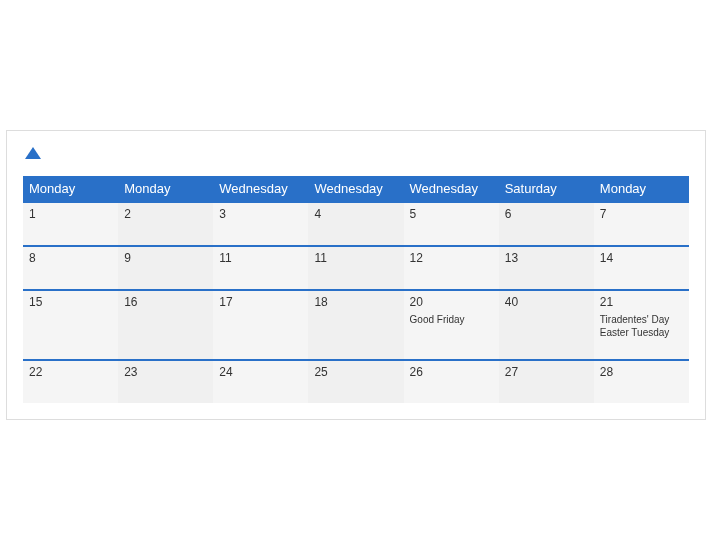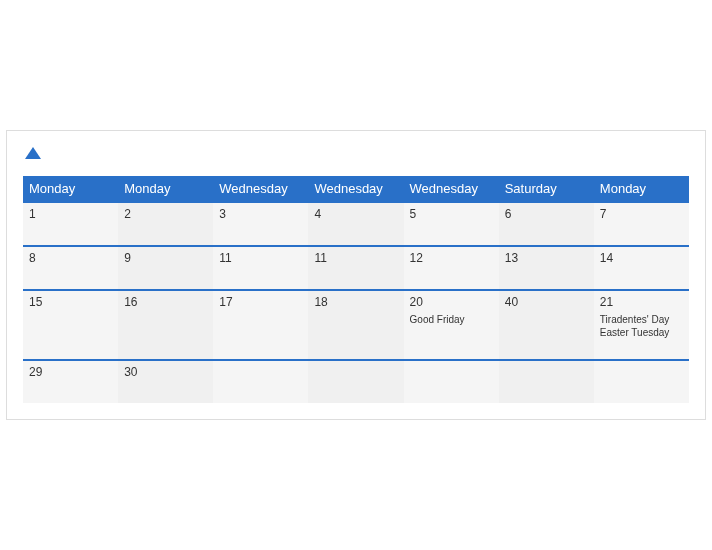--- a/index.html
+++ b/index.html
@@ -197,26 +197,36 @@
             <span class="day-num">40</span>
           </td>
           <td>
             <span class="day-num">21</span>
             <span class="holiday">Tiradentes' Day</span>
             <span class="holiday">Easter Tuesday</span>
           </td>
         </tr>
         <tr>
           <td>
-            <span class="day-num">29</span>
-          </td>
-          <td>
-            <span class="day-num">30</span>
-          </td>
-          <td></td>
-          <td></td>
-          <td></td>
-          <td></td>
-          <td></td>
+            <span class="day-num">22</span>
+          </td>
+          <td>
+            <span class="day-num">23</span>
+          </td>
+          <td>
+            <span class="day-num">24</span>
+          </td>
+          <td>
+            <span class="day-num">25</span>
+          </td>
+          <td>
+            <span class="day-num">26</span>
+          </td>
+          <td>
+            <span class="day-num">27</span>
+          </td>
+          <td>
+            <span class="day-num">28</span>
+          </td>
         </tr>
       </tbody>
   </table>
 </div>
 
 </body></html>

